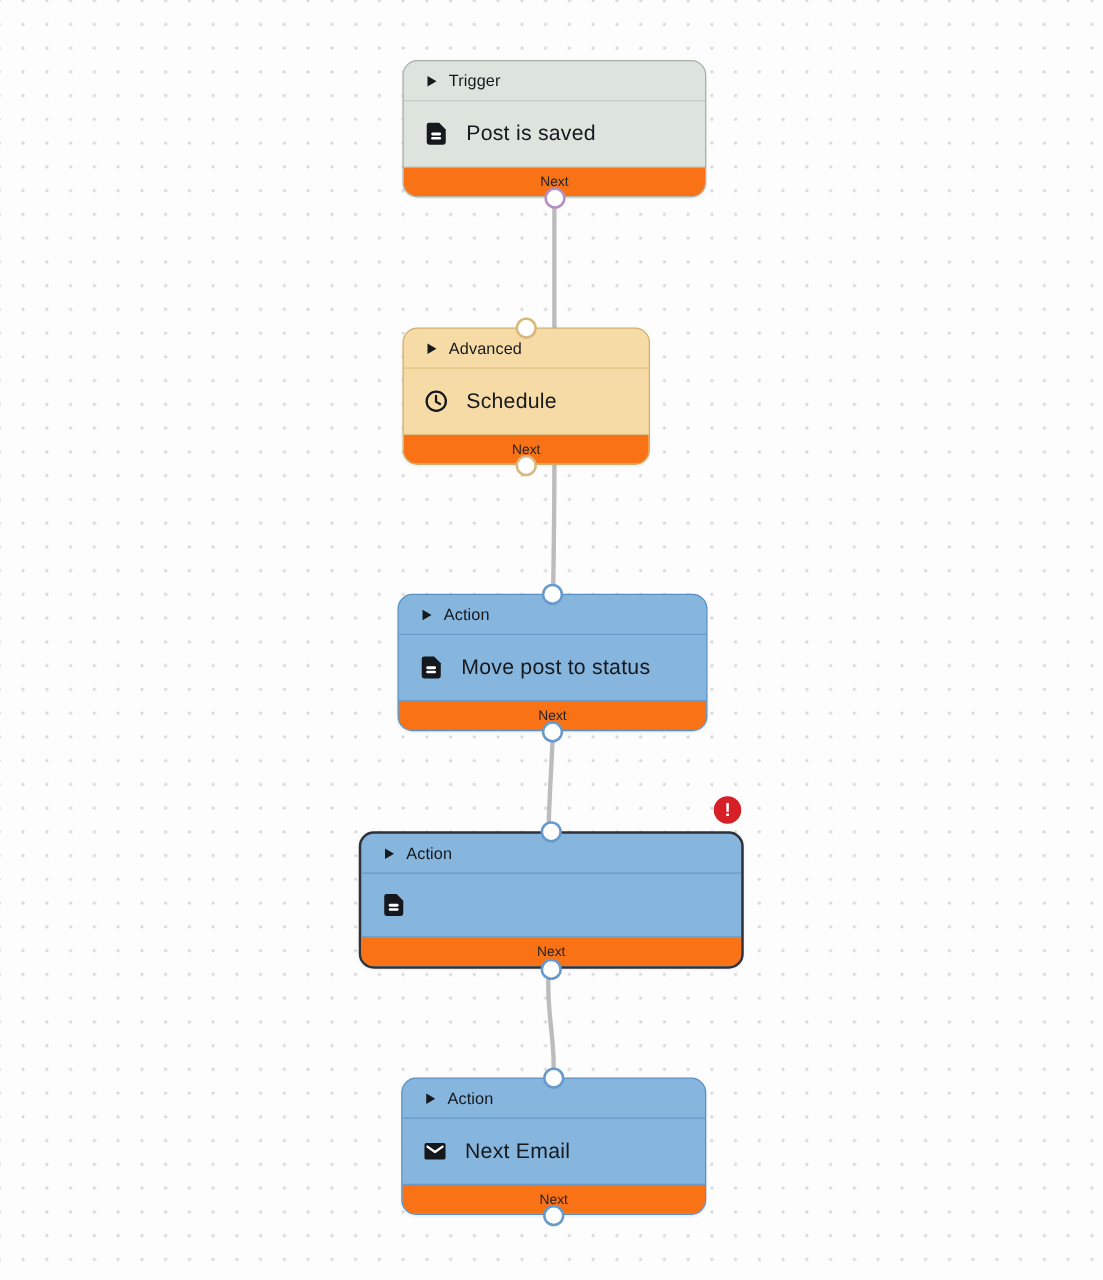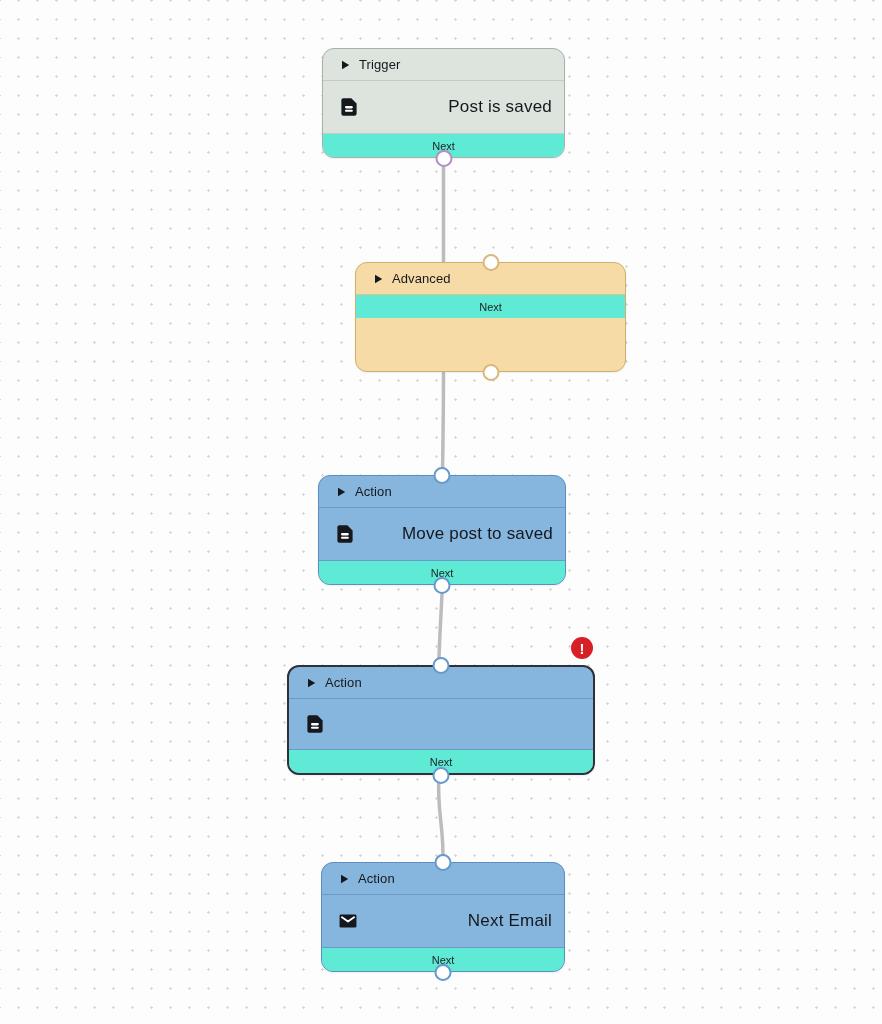--- a/index.html
+++ b/index.html
@@ -21,25 +21,24 @@
   }
   .node.selected .node-box{border:2px solid #2e3238;}
   .node-header{
     height:31px;flex:none;display:flex;align-items:center;gap:9px;
     padding:0 14px 0 18px;border-bottom:1px solid var(--divider);
   }
   .node-header .cat{font-size:13px;color:#15181c;letter-spacing:.1px;}
   .node-body{
     flex:1;display:flex;align-items:center;gap:13px;padding:0 12px 0 15px;
     border-bottom:1px solid var(--divider);
-    justify-content:space-between;
   }
   .node-body .title{font-size:17px;color:#15181c;letter-spacing:.2px;white-space:nowrap;}
   .node-footer{
-    height:23px;flex:none;background:#5eead4;
+    height:23px;flex:none;background:#f97316;
     display:flex;align-items:center;justify-content:center;
   }
   .node-footer .next{font-size:11px;color:#1e2125;}
   .port{
     position:absolute;left:50%;transform:translateX(-50%);
     width:17px;height:17px;border-radius:50%;box-sizing:border-box;
     background:#ffffff;border:2px solid var(--pcol);z-index:2;
   }
   .port-top{top:-8px;}
   .port-bottom{bottom:-9px;}
@@ -79,27 +78,34 @@
       </svg>
       <span class="title">Post is saved</span>
     </div>
     <div class="node-footer">
       <span class="next">Next</span>
     </div>
   </div>
   <div class="port port-bottom"></div>
 </div>
 
-<div class="node t-advanced" style="left:322px;top:262px;width:271px;margin-left:33px;">
+<div class="node t-advanced" style="left:322px;top:262px;width:198px;">
   <div class="node-box">
     <div class="node-header">
       <svg class="icon" width="9" height="10" viewBox="0 0 9 10">
           <path d="M1 0.8 L8.2 5 L1 9.2 Z" fill="#15181c"></path>
         </svg>
       <span class="cat">Advanced</span>
+    </div>
+    <div class="node-body">
+      <svg class="icon" width="22" height="22" viewBox="0 0 24 24">
+        <circle cx="12" cy="12" r="8.4" fill="none" stroke="#15181c" stroke-width="2"></circle>
+        <path d="M11.8 7.4 L11.8 12.4 L15.3 14.4" fill="none" stroke="#15181c" stroke-width="2" stroke-linecap="round" stroke-linejoin="round"></path>
+      </svg>
+      <span class="title">Schedule</span>
     </div>
     <div class="node-footer">
       <span class="next">Next</span>
     </div>
   </div>
   <div class="port port-top"></div>
   <div class="port port-bottom"></div>
 </div>
 
 <div class="node t-action" style="left:318px;top:475px;width:248px;">
@@ -109,21 +115,21 @@
           <path d="M1 0.8 L8.2 5 L1 9.2 Z" fill="#15181c"></path>
         </svg>
       <span class="cat">Action</span>
     </div>
     <div class="node-body">
       <svg class="icon" width="22" height="22" viewBox="0 0 24 24">
         <path d="M5.8 2.5 H14.5 L20.3 8.3 V19 Q20.3 21.5 17.8 21.5 H5.8 Q3.7 21.5 3.7 19.4 V4.6 Q3.7 2.5 5.8 2.5 Z" fill="#15181c"></path>
         <rect x="7.6" y="11" width="8.6" height="2.5" rx="1.2" fill="#ffffff"></rect>
         <rect x="7.6" y="14.9" width="8.6" height="2.2" rx="1.1" fill="#ffffff"></rect>
       </svg>
-      <span class="title">Move post to saved</span>
+      <span class="title">Move post to status</span>
     </div>
     <div class="node-footer">
       <span class="next">Next</span>
     </div>
   </div>
   <div class="port port-top"></div>
   <div class="port port-bottom"></div>
 </div>
 
 <div class="node t-action selected" style="left:287px;top:665px;width:308px;">

